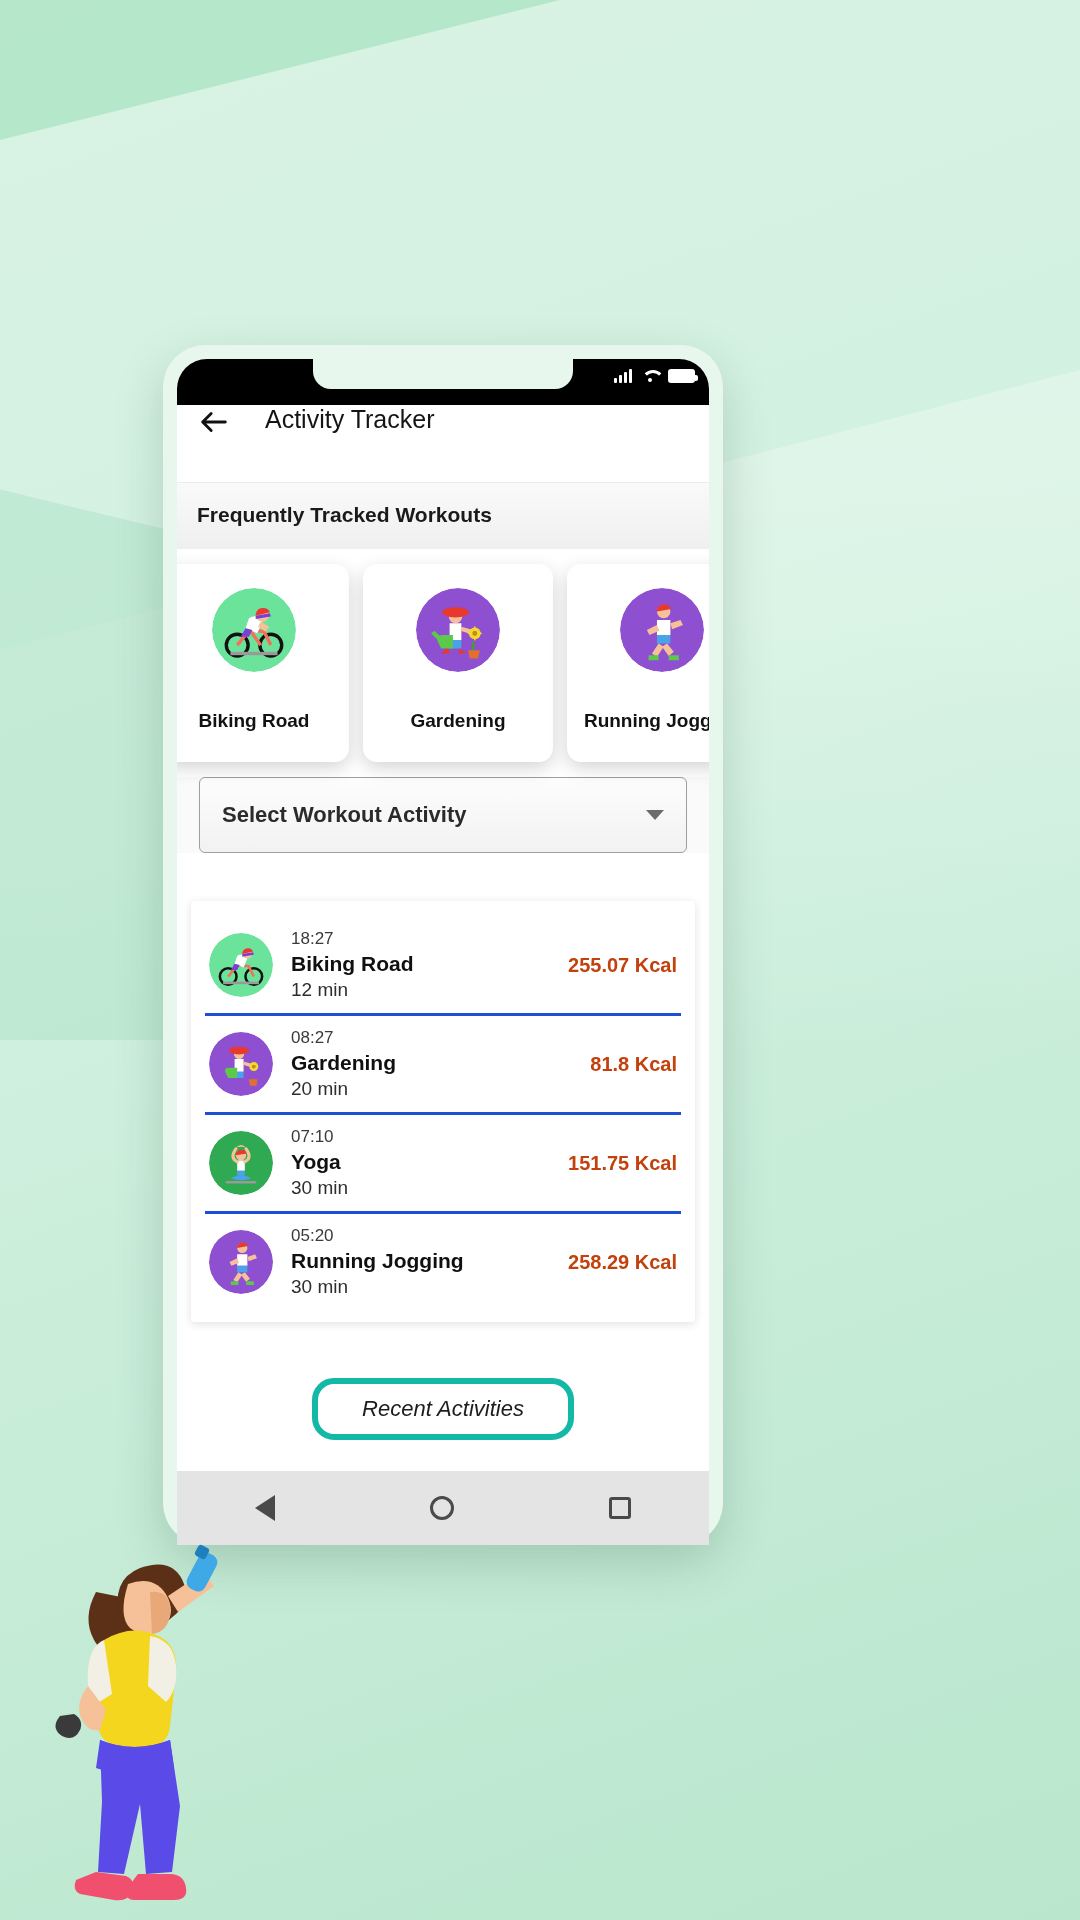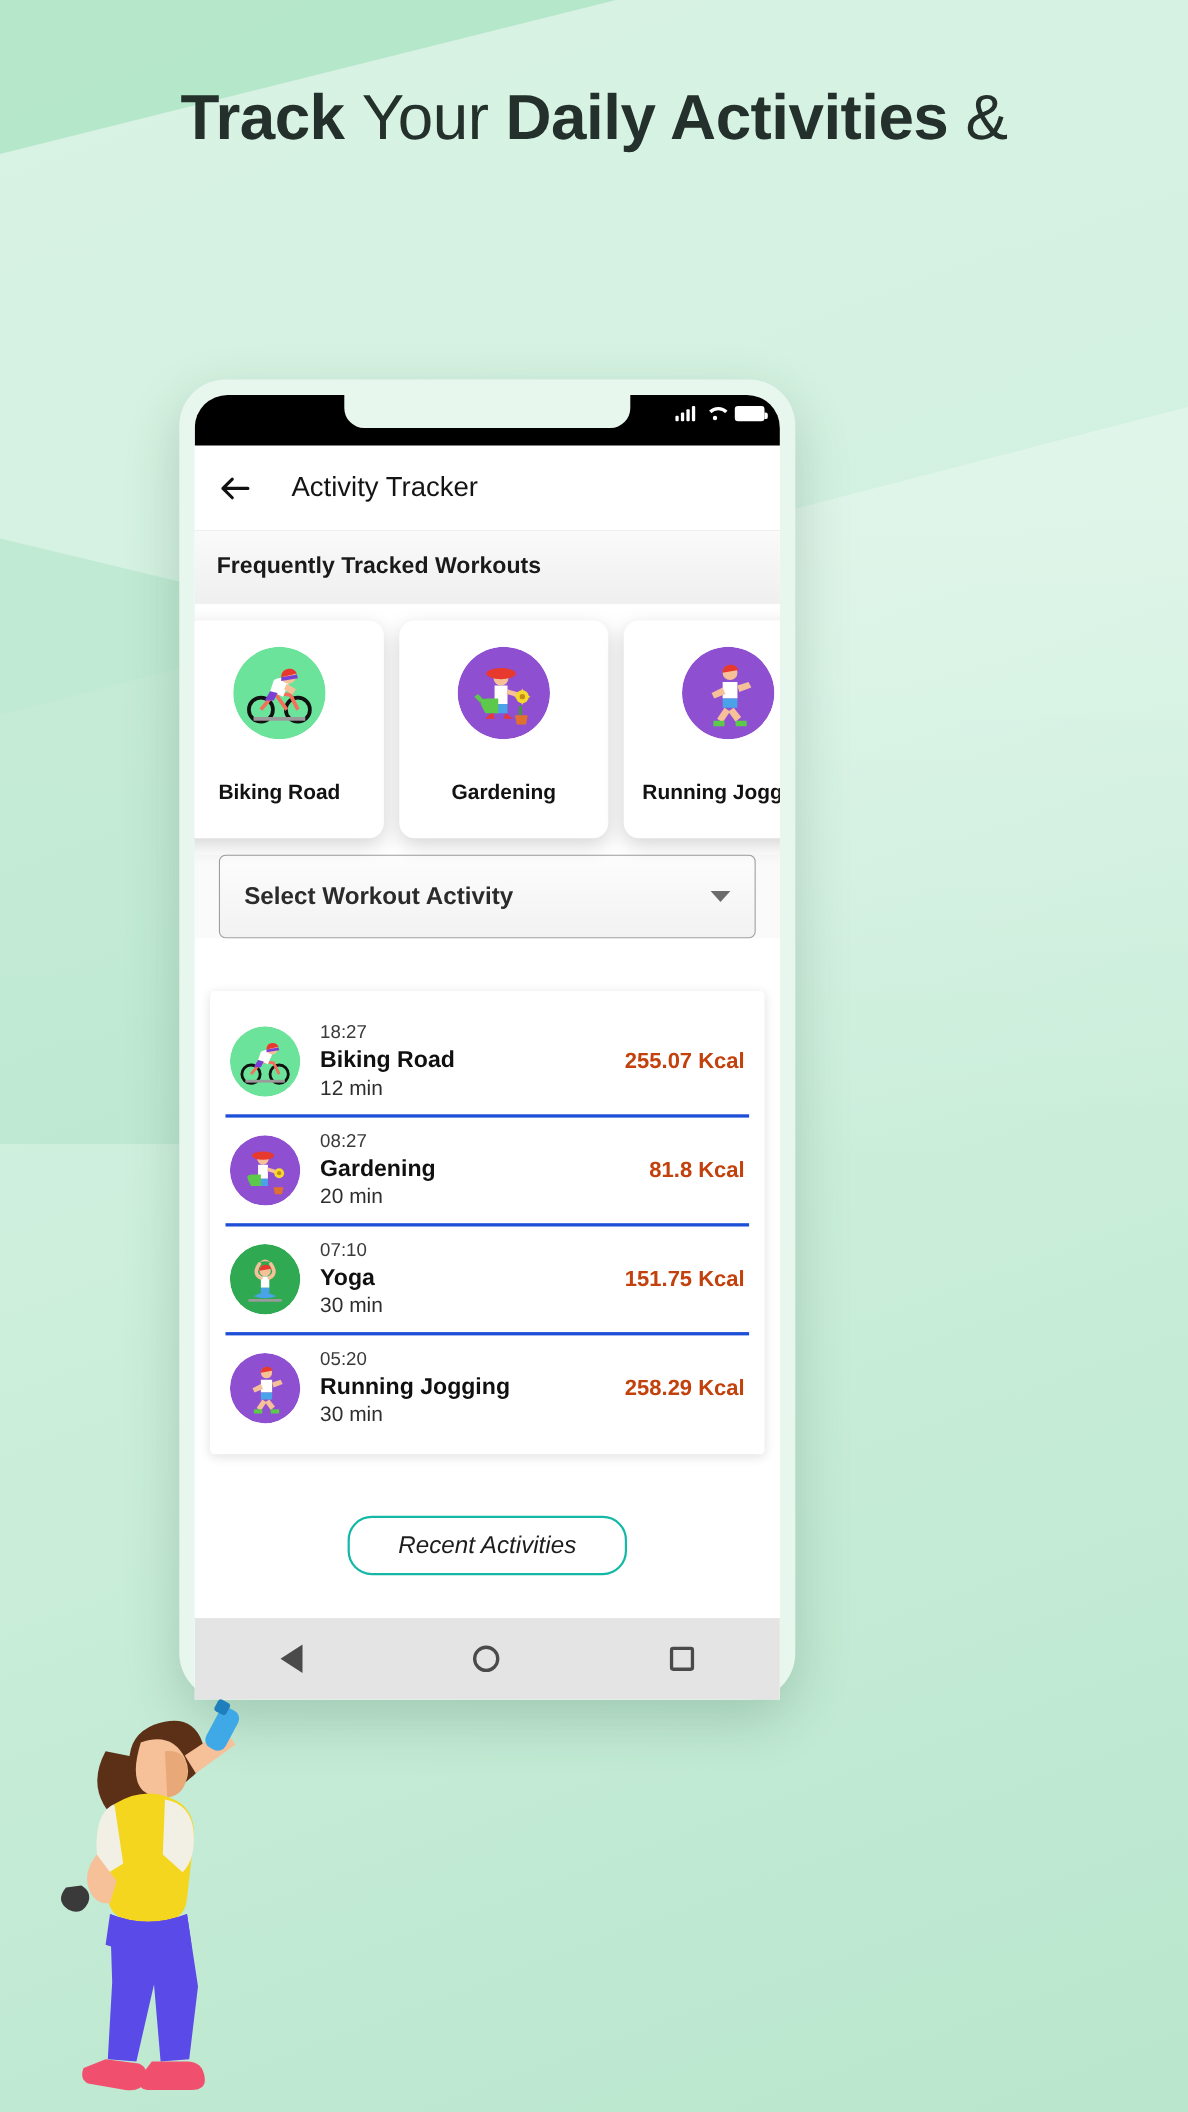--- a/index.html
+++ b/index.html
@@ -101,21 +101,21 @@
     position: relative; background: #fff;
   }
   .battery::after {
     content: ""; position: absolute; right: -5px; top: 4px;
     width: 3px; height: 6px; background: #fff; border-radius: 0 2px 2px 0;
   }
 
   
   #appbar {
     height: 78px; background: #fff;
-    display: flex; align-items: center; gap: 34px;
+    display: flex; align-items: flex-start; gap: 34px;
     padding: 0 0 0 20px;
     border-bottom: 1px solid #ececec;
   }
   #back-arrow { width: 34px; height: 34px; }
   #appbar-title { font-size: 25px; color: #141414; }
 
   
   #section-title {
     background: linear-gradient(180deg,#fafafa,#efefef);
     padding: 20px 20px 22px 20px;
@@ -181,21 +181,21 @@
   .arow .avatar { width: 64px; height: 64px; border-radius: 50%; flex: 0 0 64px; }
   .arow .meta { flex: 1; margin-left: 18px; }
   .arow .time { font-size: 17px; color: #3a3a3a; }
   .arow .name { font-size: 21px; font-weight: 700; color: #101010; margin: 3px 0; }
   .arow .dur  { font-size: 19px; color: #2e2e2e; }
   .arow .kcal { font-size: 20px; font-weight: 700; color: #c2410c; white-space: nowrap; }
 
   
   #recent-wrap { margin-top: 56px; display: flex; justify-content: center; }
   #recent-btn {
-    border: 2px solid #14b8a6; border-radius: 22px;
+    border: 6px solid #14b8a6; border-radius: 22px;
     background: #fff;
     padding: 12px 44px;
     font-size: 22px; font-style: italic; color: #1d1d1d;
   }
 
   
   #navbar {
     position: absolute; left: 0; bottom: 0; width: 532px; height: 74px;
     background: #e4e4e4;
     display: flex; align-items: center; justify-content: space-around;
@@ -214,21 +214,20 @@
 </head>
 <body>
 
 <div id="bg">
   <div id="bg-wedge-top"></div>
   <div id="bg-wedge-mid"></div>
   <div id="bg-wedge-left"></div>
 </div>
 
 <div id="headline">
-  <div class="l1"><span class="b">Track </span><span class="n">Your </span><span class="b">Daily Activities </span><span class="n">&amp;</span></div>
 </div>
 
 <div id="phone">
   <div id="phone-screen">
 
     <div id="statusbar">
       <div id="notch"></div>
       <div id="status-icons">
         <span class="signal">
             <i></i>

